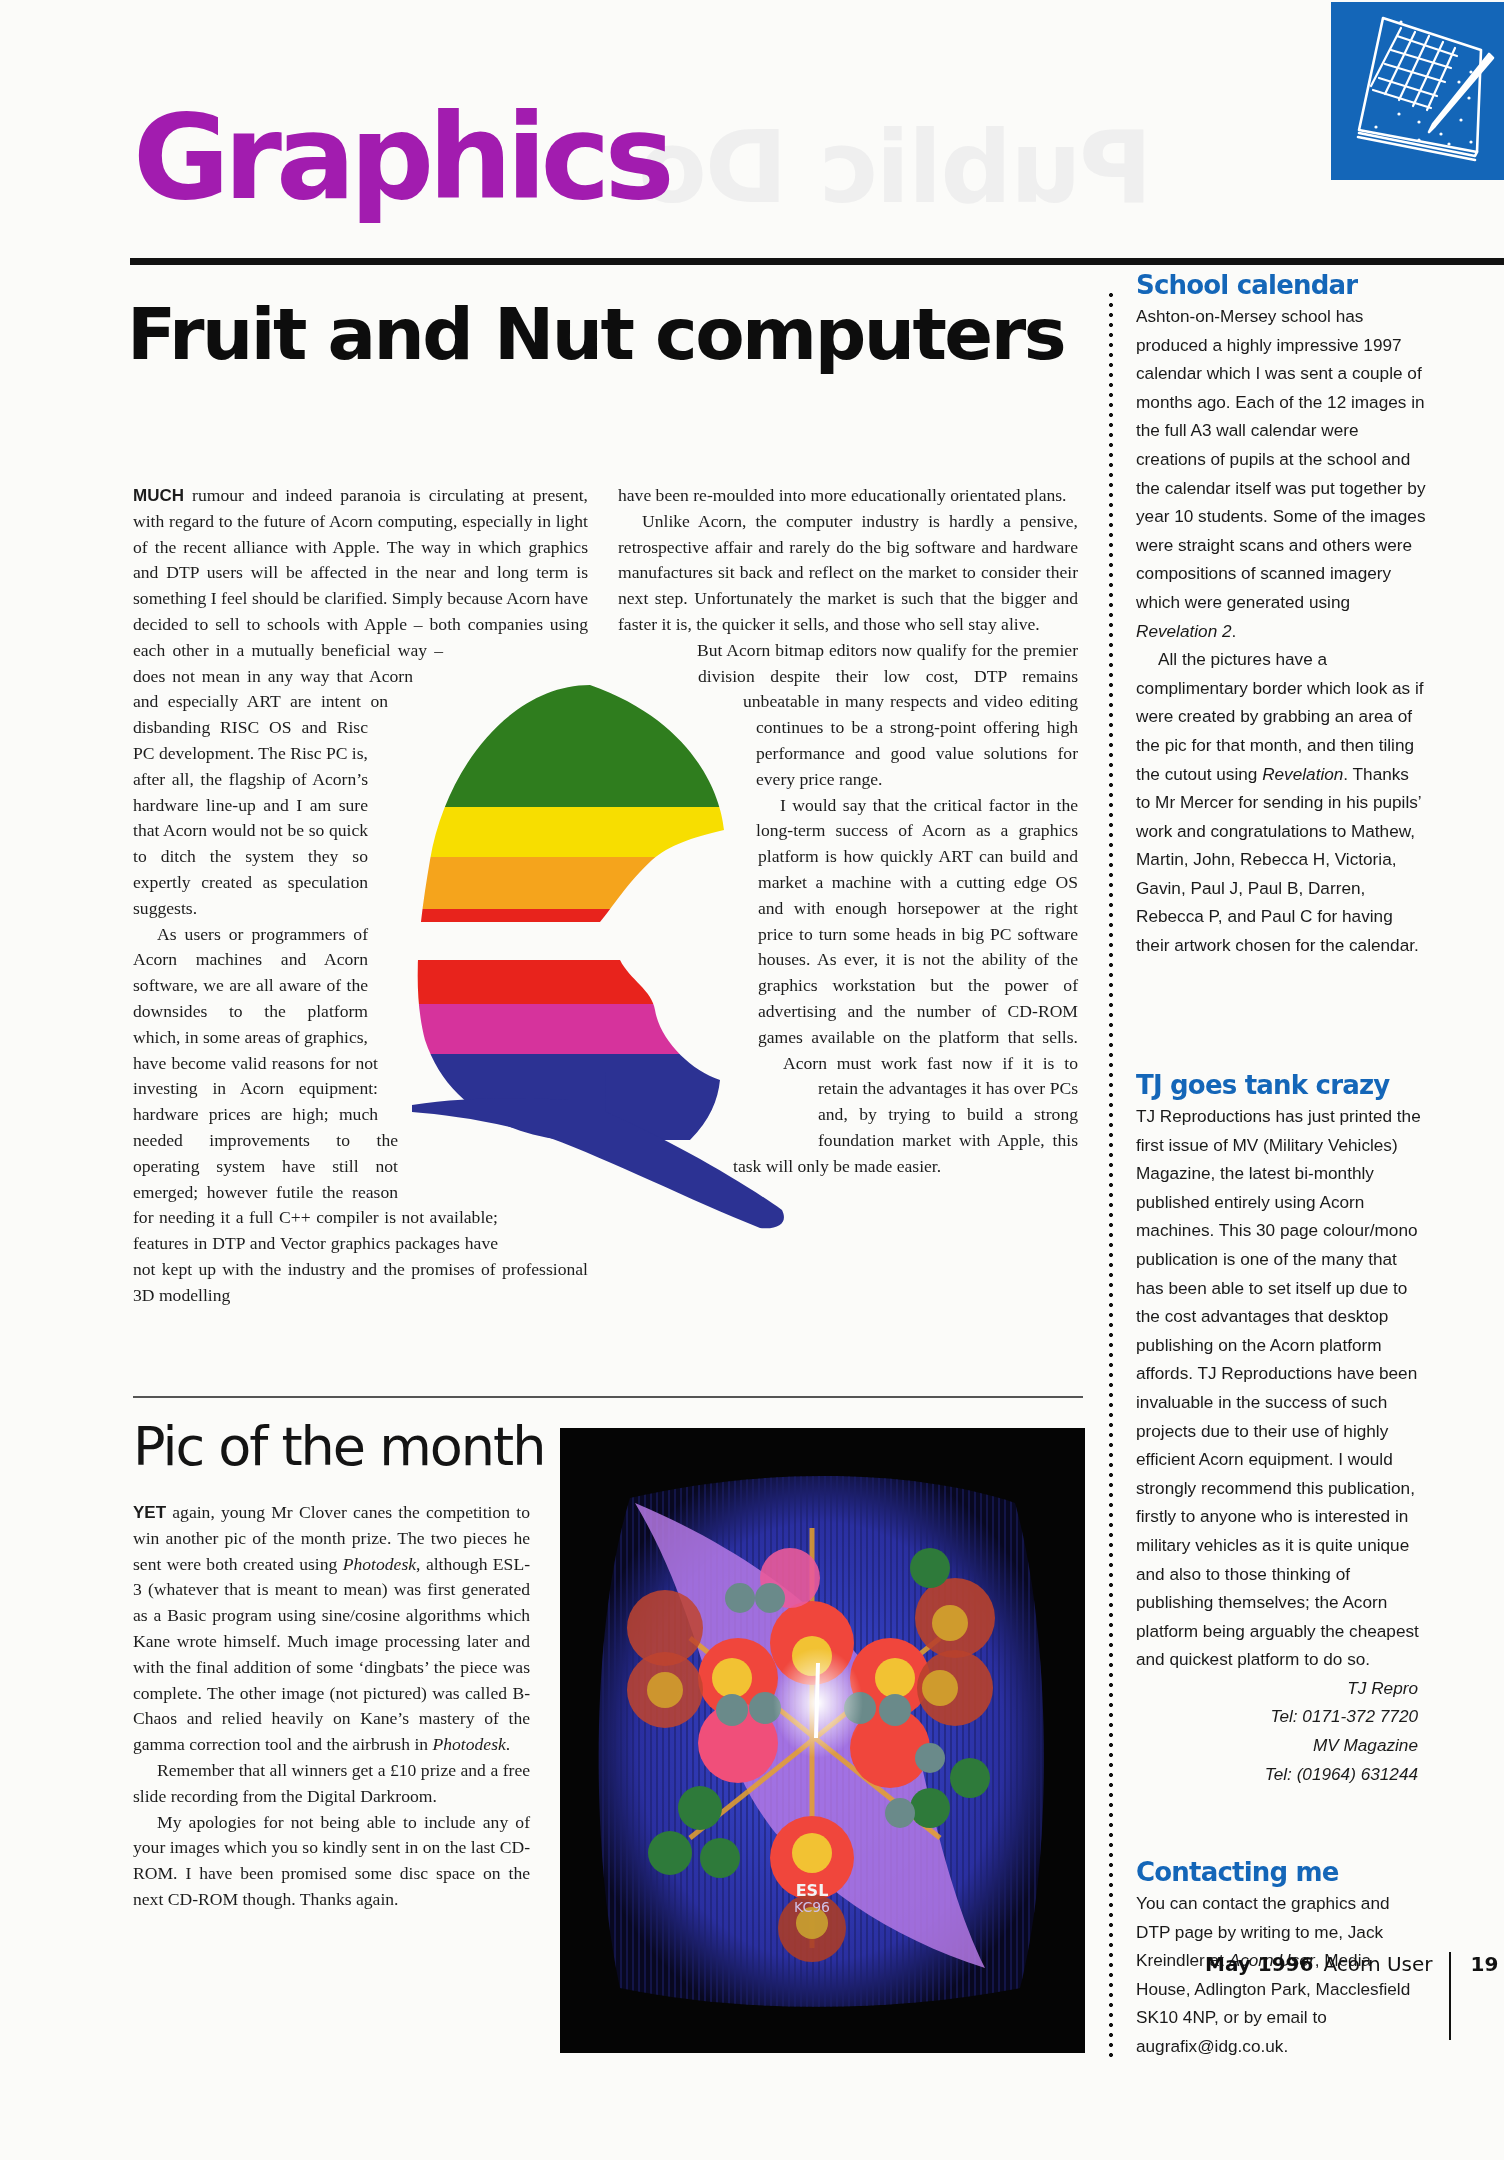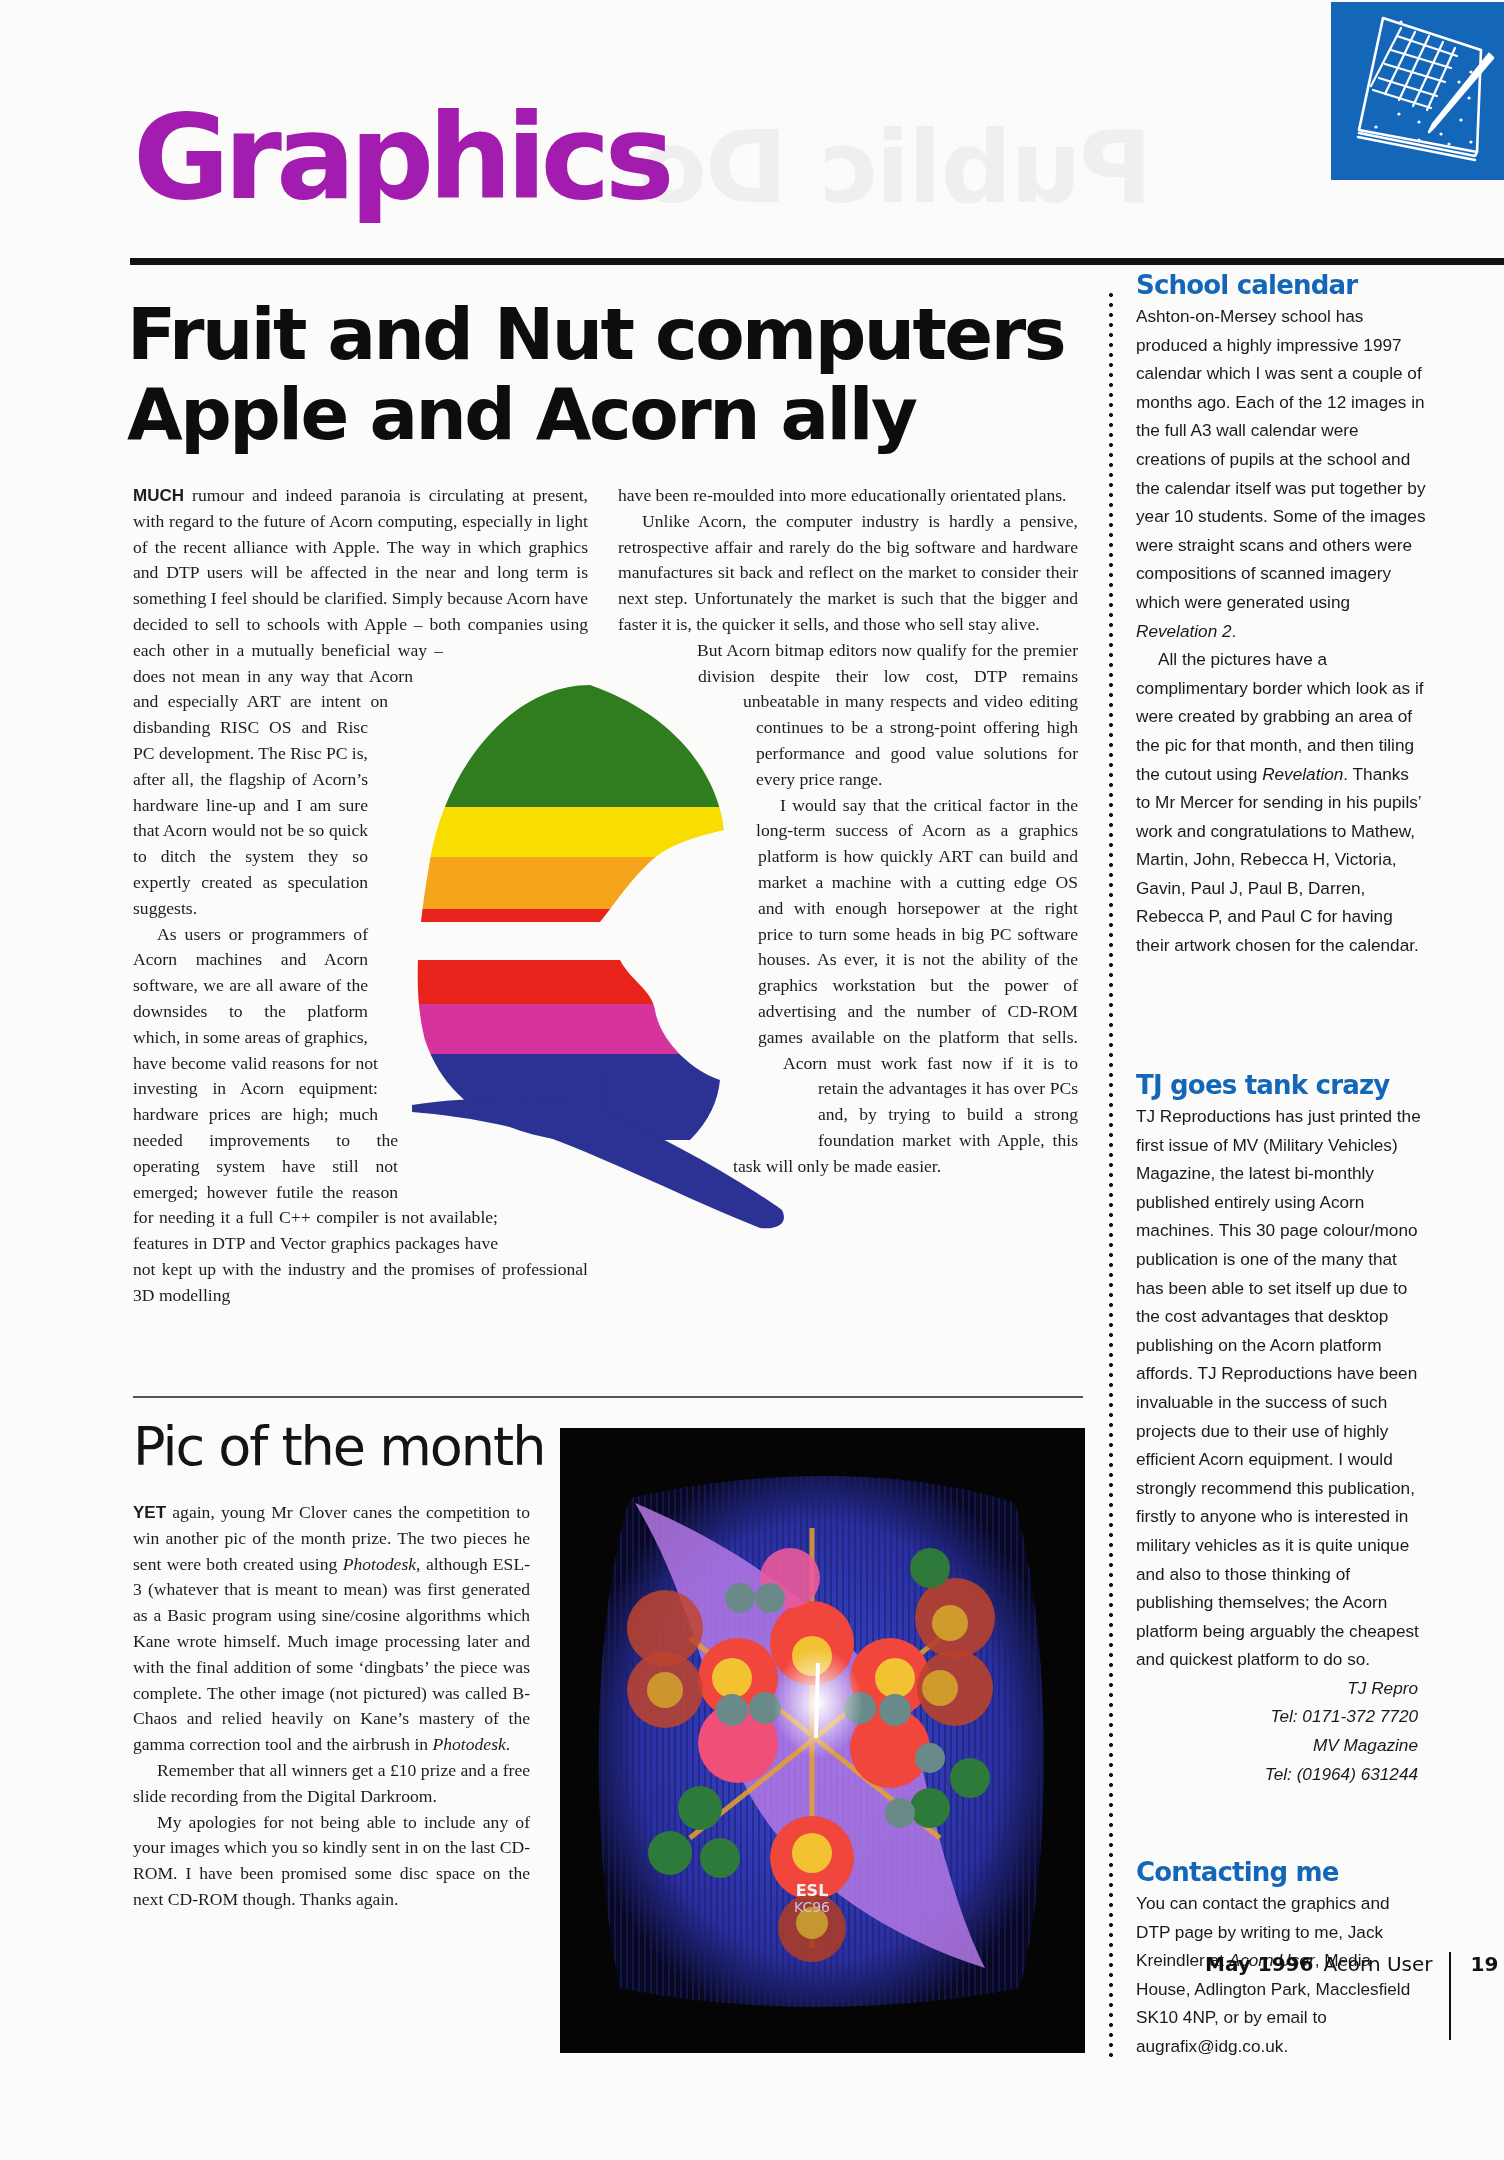--- a/index.html
+++ b/index.html
@@ -131,21 +131,20 @@
         <circle cx="70" cy="20" r="1.6"></circle>
         <circle cx="88" cy="120" r="1.6"></circle>
     </g>
   </svg>
 </div>
 
 <div class="top-rule"></div>
 
 <h2 class="headline">
   <span>Fruit and Nut computers</span><br>
-  <span>Apple and Acorn ally</span>
 </h2>
 
 <div class="body-col col-a">
   <div style="float:right;width:0;height:168px;"></div>
   <div style="float:right;clear:right;width:145px;height:28px;"></div>
   <div style="float:right;clear:right;width:175px;height:28px;"></div>
   <div style="float:right;clear:right;width:200px;height:28px;"></div>
   <div style="float:right;clear:right;width:220px;height:310px;"></div>
   <div style="float:right;clear:right;width:210px;height:60px;"></div>
   <div style="float:right;clear:right;width:190px;height:100px;"></div>

